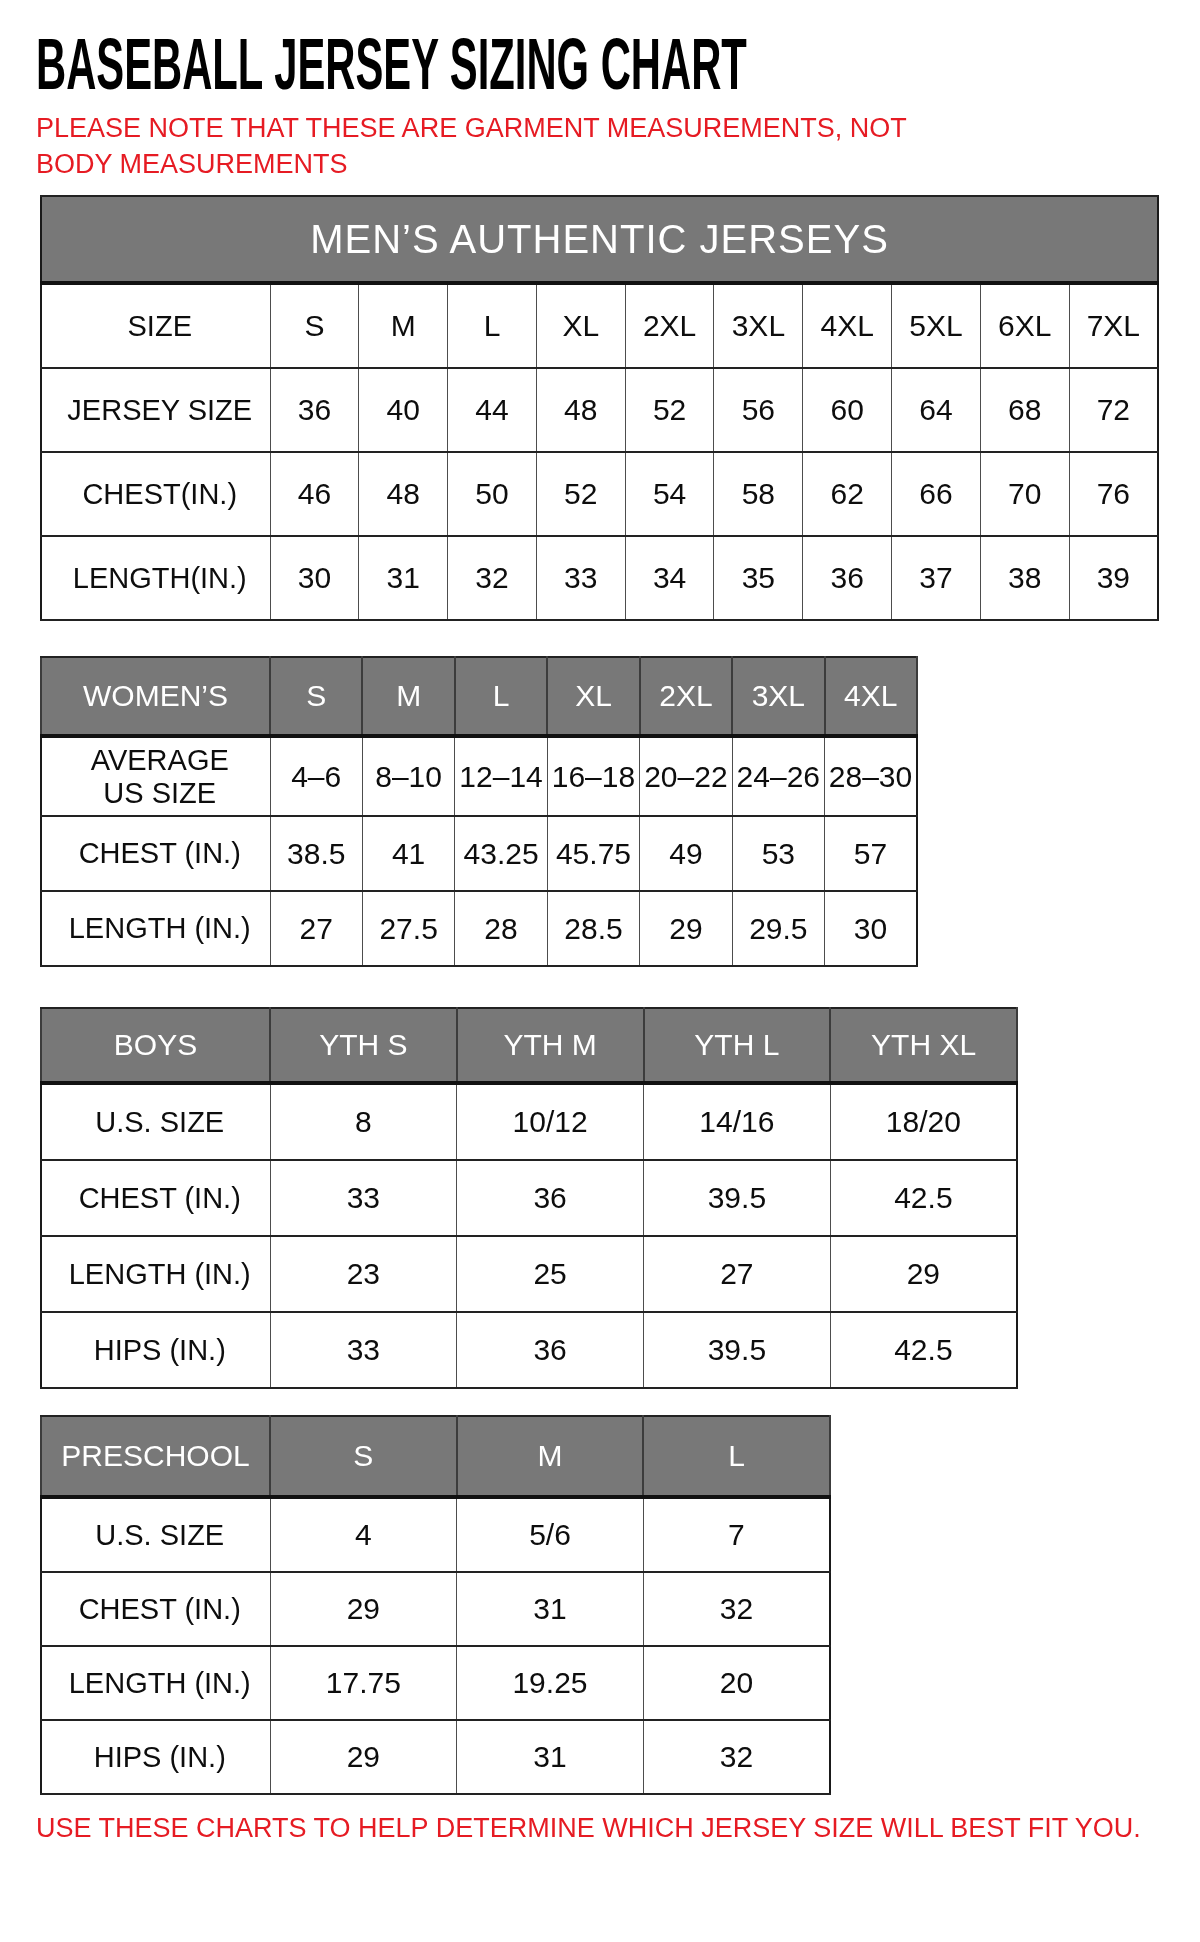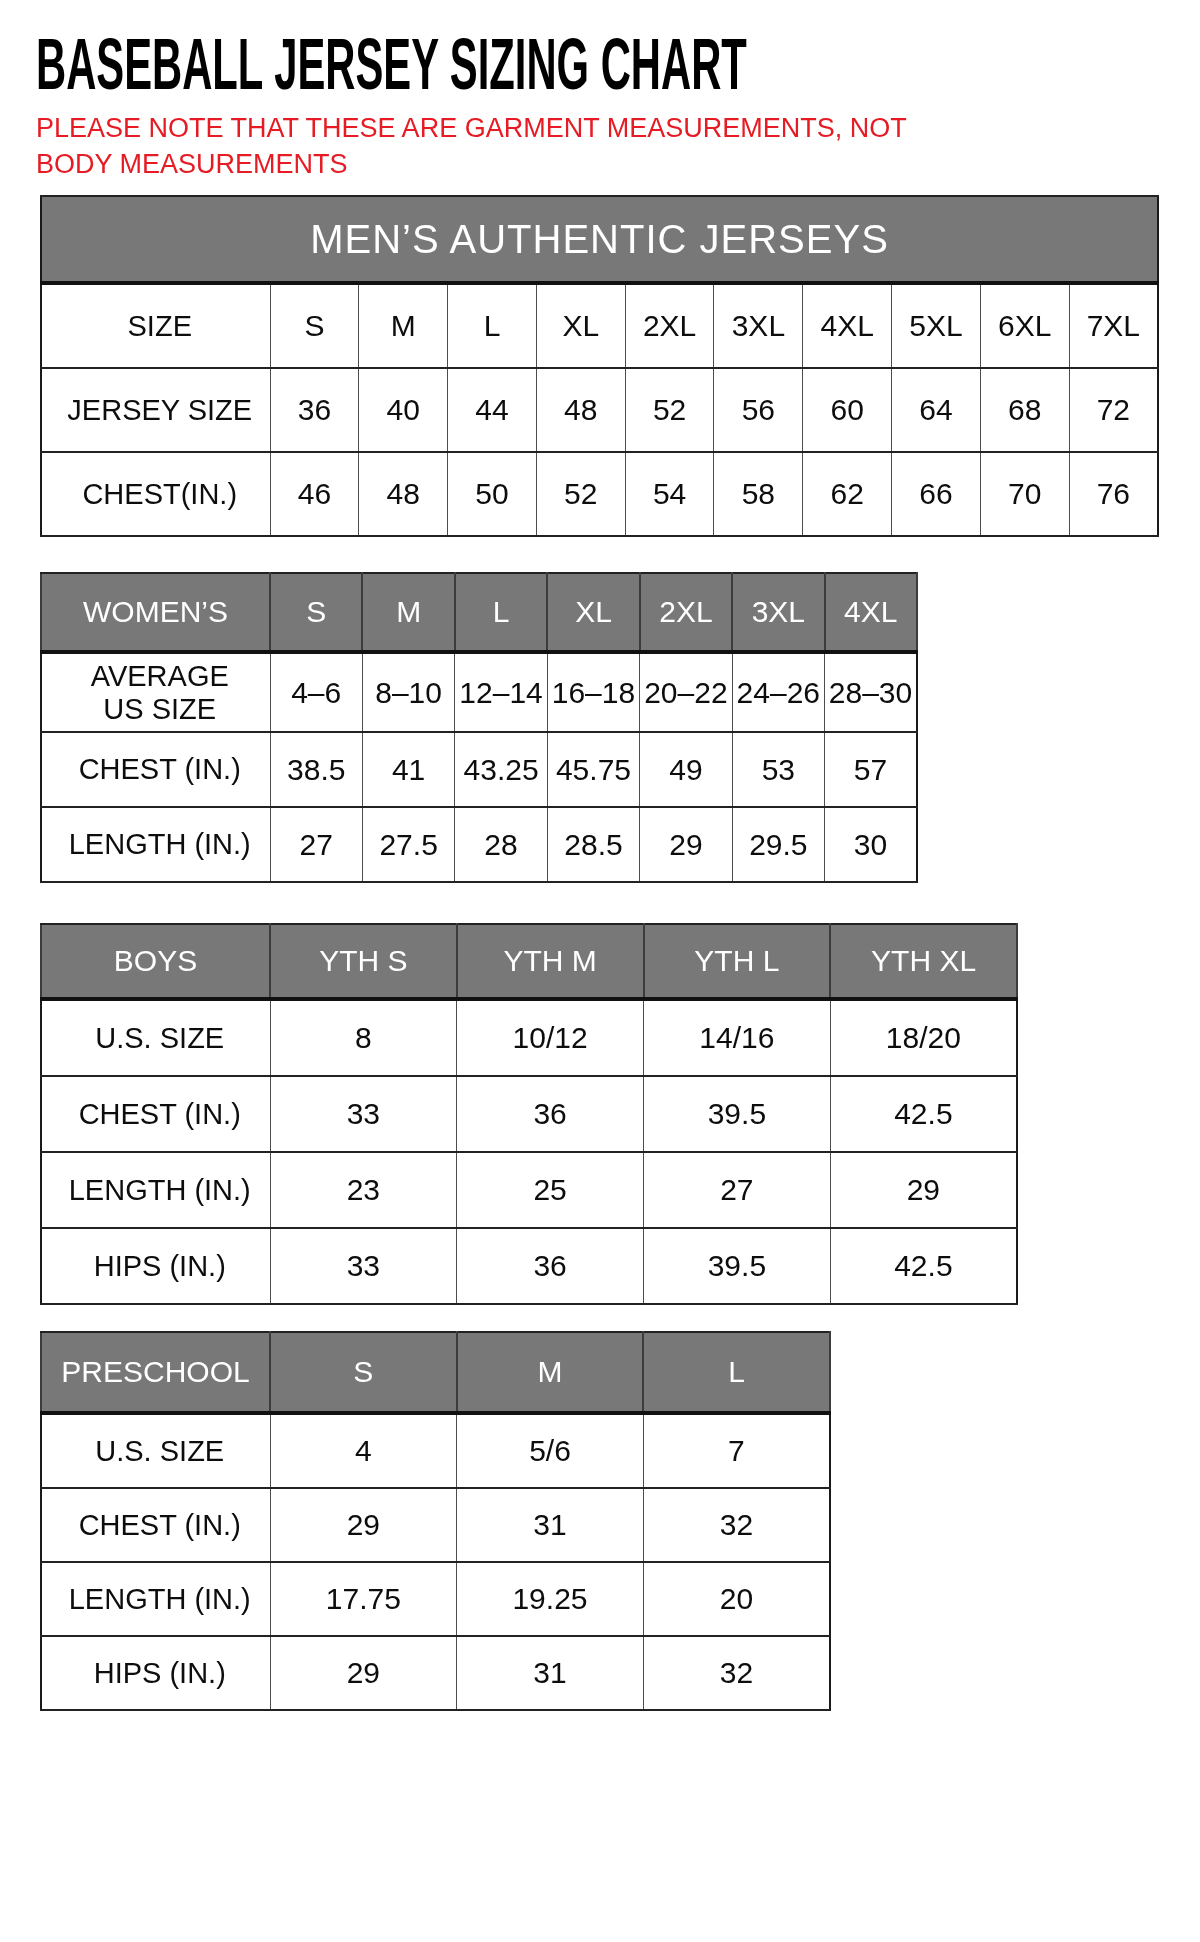--- a/index.html
+++ b/index.html
@@ -129,20 +129,33 @@
           <td>48</td>
           <td>50</td>
           <td>52</td>
           <td>54</td>
           <td>58</td>
           <td>62</td>
           <td>66</td>
           <td>70</td>
           <td>76</td>
         </tr>
+        <tr>
+          <td class="label">LENGTH(IN.)</td>
+          <td>30</td>
+          <td>31</td>
+          <td>32</td>
+          <td>33</td>
+          <td>34</td>
+          <td>35</td>
+          <td>36</td>
+          <td>37</td>
+          <td>38</td>
+          <td>39</td>
+        </tr>
       </tbody>
   </table>
 
   <table class="tbl womens">
     <colgroup>
         <col class="clabel">
         <col span="7">
       </colgroup>
     <thead>
       <tr class="grayrow">
@@ -271,14 +284,15 @@
         </tr>
         <tr>
           <td class="label">HIPS (IN.)</td>
           <td>29</td>
           <td>31</td>
           <td>32</td>
         </tr>
       </tbody>
   </table>
 
+  <p class="footer-note">USE THESE CHARTS TO HELP DETERMINE WHICH JERSEY SIZE WILL BEST FIT YOU.</p>
 
 </div>
 
 </body></html>

